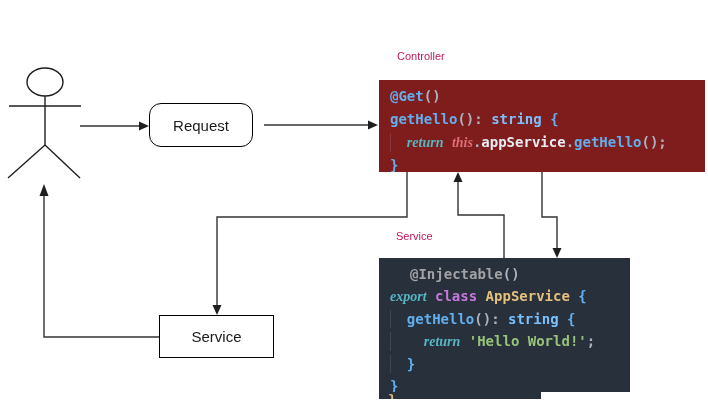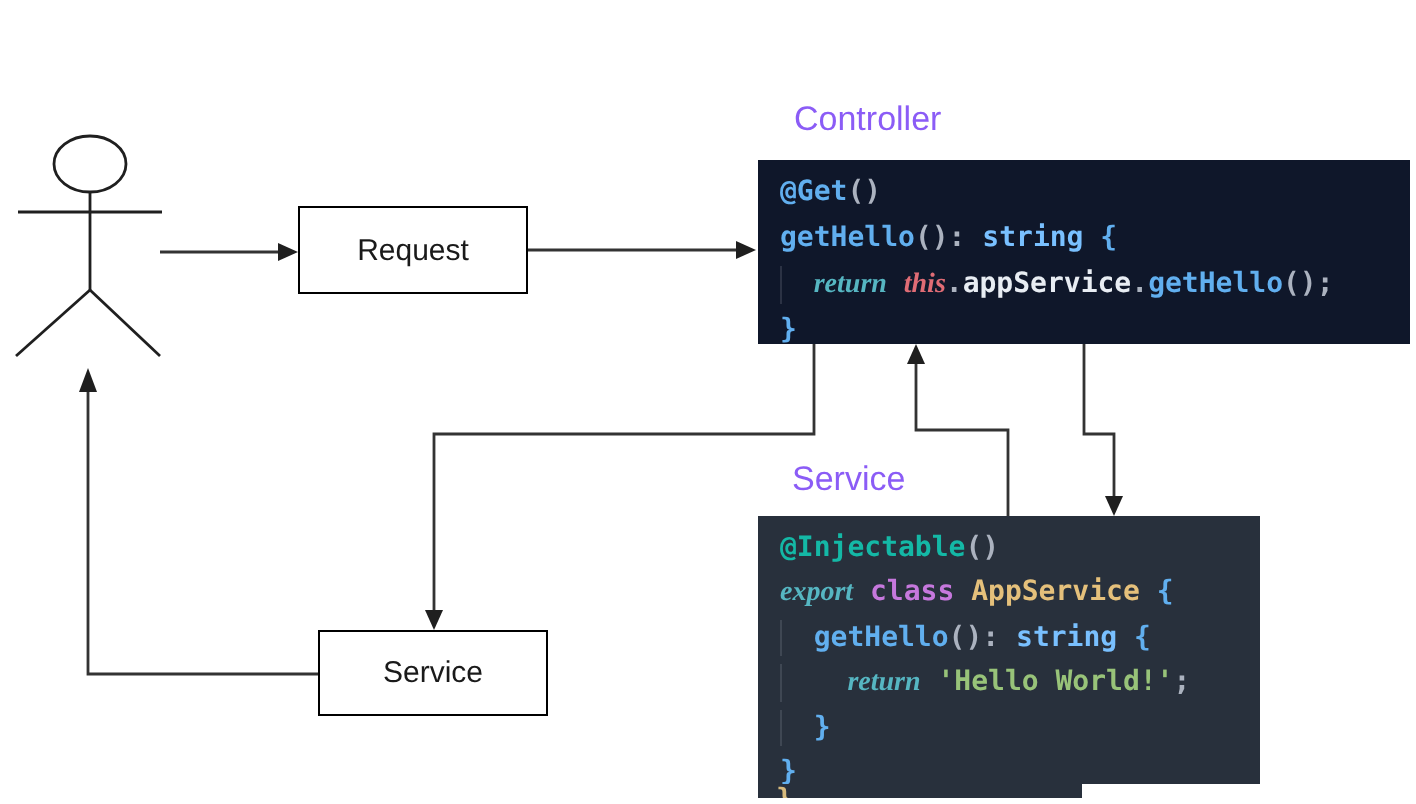--- a/index.html
+++ b/index.html
@@ -13,26 +13,26 @@
   #wires{position:absolute;left:0;top:0;width:708px;height:402px;}
 
   .flow-box{
     position:absolute;
     background:#ffffff;
     border:1px solid #000000;
     display:flex;align-items:center;justify-content:center;
     font-size:15px;color:#1a1a1a;
     box-sizing:border-box;
   }
-  #request-box{left:149px;top:103px;width:115px;height:44px;}
+  #request-box{left:149px;top:103px;width:104px;height:44px;border-radius:12px;}
   #response-box{left:159px;top:315px;width:115px;height:43px;}
 
   .block-title{
     position:absolute;
-    font-size:17px;color:#8b5cf6;
+    font-size:11px;color:#be185d;
   }
   #controller-title{left:397px;top:50px;}
   #service-title{left:396px;top:230px;text-align:center;}
 
   .code-block{
     position:absolute;
     box-sizing:border-box;
     padding:5px 0 0 11px;
     font-family:"DejaVu Sans Mono","Liberation Mono",monospace;
     font-size:14px;
@@ -97,31 +97,31 @@
   <div id="request-box" class="flow-box">
     <span>Request</span>
   </div>
 
   <div id="response-box" class="flow-box">
     <span>Service</span>
   </div>
 
   <div id="controller-title" class="block-title">Controller</div>
 
-  <div id="controller-code" class="code-block" style="background: #0f172a;">
+  <div id="controller-code" class="code-block" style="background: #7f1d1d;">
       <div class="code-line"><span class="tk tk-blue" style="color: rgb(97, 175, 239);">@Get</span><span class="tk tk-punct" style="color: rgb(171, 178, 191);">()</span></div>
       <div class="code-line"><span class="tk tk-blue" style="color: rgb(97, 175, 239);">getHello</span><span class="tk tk-punct" style="color: rgb(171, 178, 191);">()</span><span class="tk tk-punct" style="color: rgb(171, 178, 191);">: </span><span class="tk tk-light_blue" style="color: rgb(121, 192, 255);">string</span><span class="tk tk-blue" style="color: rgb(97, 175, 239);"> {</span></div>
       <div class="code-line"><i class="guide"></i><span class="tk tk-punct" style="color: rgb(171, 178, 191);">  </span><span class="tk tk-cyan" style="color: rgb(86, 182, 194);">return</span><span class="tk tk-punct" style="color: rgb(171, 178, 191);"> </span><span class="tk tk-red" style="color: rgb(224, 108, 117);">this</span><span class="tk tk-punct" style="color: rgb(171, 178, 191);">.</span><span class="tk tk-white" style="color: rgb(232, 237, 243);">appService</span><span class="tk tk-punct" style="color: rgb(171, 178, 191);">.</span><span class="tk tk-blue" style="color: rgb(97, 175, 239);">getHello</span><span class="tk tk-punct" style="color: rgb(171, 178, 191);">();</span></div>
       <div class="code-line"><span class="tk tk-blue" style="color: rgb(97, 175, 239);">}</span></div>
     </div>
 
   <div id="service-title" class="block-title">Service</div>
 
   <div id="service-code" class="code-block" style="background: rgb(40, 48, 60);">
-      <div class="code-line"><span class="tk tk-blue" style="color: #14b8a6;">@Injectable</span><span class="tk tk-punct" style="color: rgb(171, 178, 191);">()</span></div>
+      <div class="code-line"><span class="tk tk-blue" style="color: #a3a3a3; margin-left: 20px;">@Injectable</span><span class="tk tk-punct" style="color: rgb(171, 178, 191);">()</span></div>
       <div class="code-line"><span class="tk tk-cyan" style="color: rgb(86, 182, 194);">export</span><span class="tk tk-punct" style="color: rgb(171, 178, 191);"> </span><span class="tk tk-purple" style="color: rgb(198, 120, 221);">class</span><span class="tk tk-punct" style="color: rgb(171, 178, 191);"> </span><span class="tk tk-orange" style="color: rgb(229, 192, 123);">AppService</span><span class="tk tk-blue" style="color: rgb(97, 175, 239);"> {</span></div>
       <div class="code-line"><i class="guide"></i><span class="tk tk-punct" style="color: rgb(171, 178, 191);">  </span><span class="tk tk-blue" style="color: rgb(97, 175, 239);">getHello</span><span class="tk tk-punct" style="color: rgb(171, 178, 191);">()</span><span class="tk tk-punct" style="color: rgb(171, 178, 191);">: </span><span class="tk tk-light_blue" style="color: rgb(121, 192, 255);">string</span><span class="tk tk-blue" style="color: rgb(97, 175, 239);"> {</span></div>
       <div class="code-line"><i class="guide"></i><span class="tk tk-punct" style="color: rgb(171, 178, 191);">    </span><span class="tk tk-cyan" style="color: rgb(86, 182, 194);">return</span><span class="tk tk-punct" style="color: rgb(171, 178, 191);"> </span><span class="tk tk-green" style="color: rgb(152, 195, 121);">'Hello World!'</span><span class="tk tk-punct" style="color: rgb(171, 178, 191);">;</span></div>
       <div class="code-line"><i class="guide"></i><span class="tk tk-blue" style="color: rgb(97, 175, 239);">  }</span></div>
       <div class="code-line"><span class="tk tk-blue" style="color: rgb(97, 175, 239);">}</span></div>
     </div>
 
   <div id="service-clip-strip" style="background: rgb(40, 48, 60);">
       <div class="code-line"><span class="tk tk-gold" style="color: rgb(215, 186, 125);">}</span></div>
     </div>

